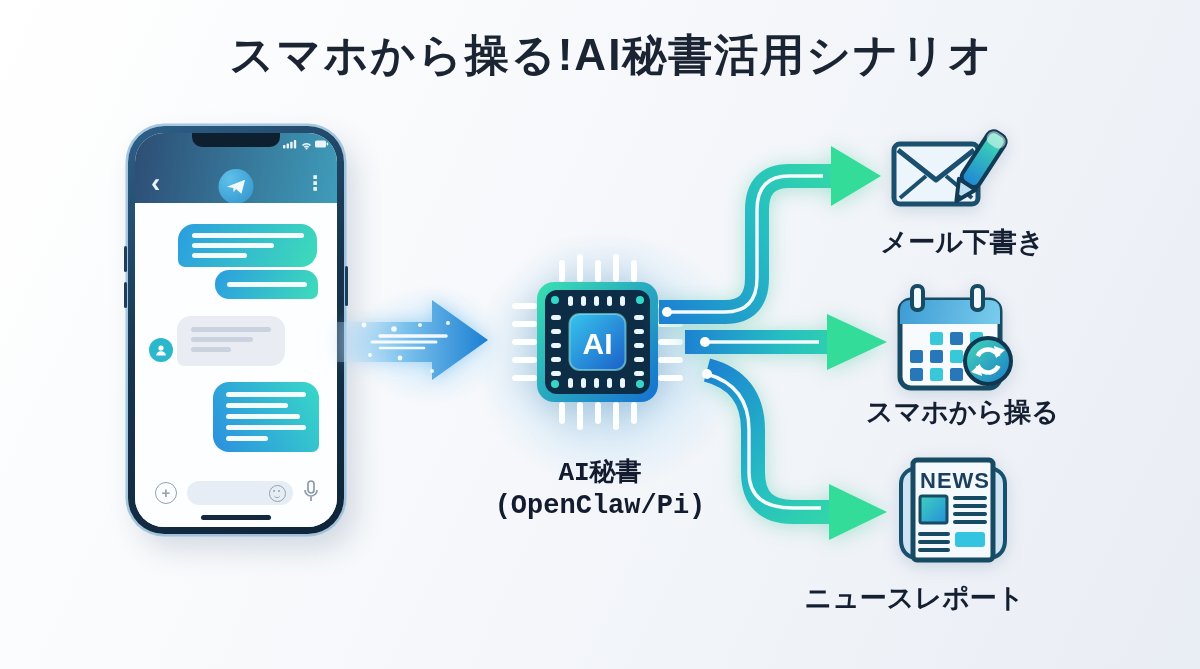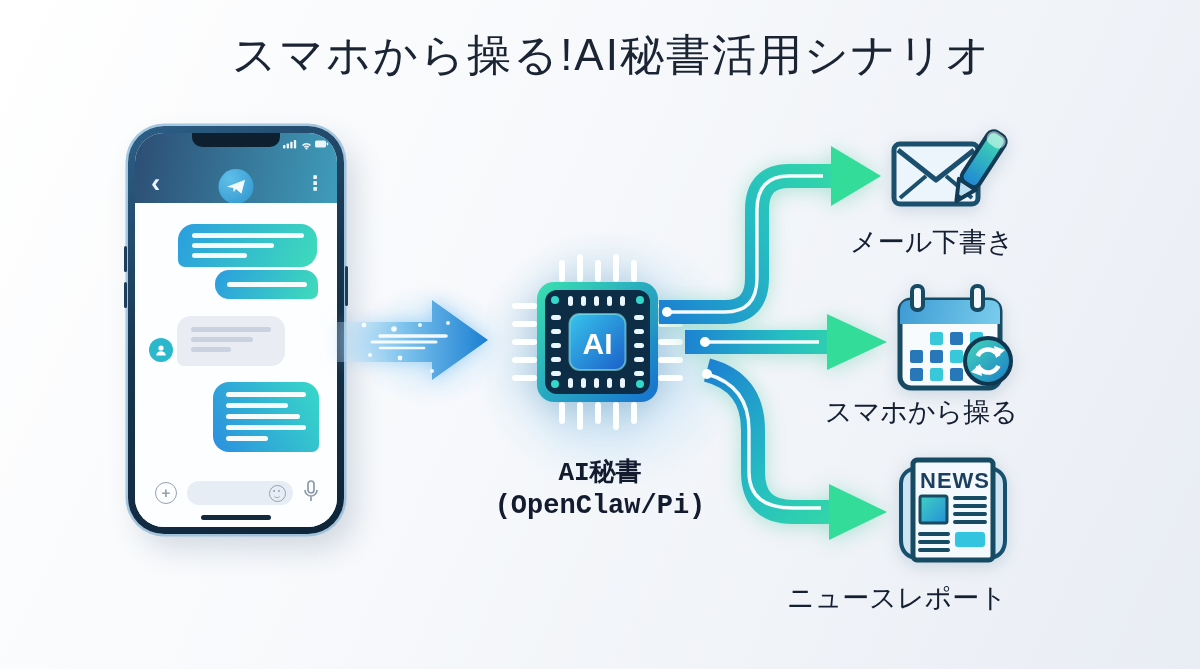--- a/index.html
+++ b/index.html
@@ -6,21 +6,21 @@
   body{font-family:"Liberation Sans","DejaVu Sans",sans-serif;}
   .stage{position:relative;width:1200px;height:669px;overflow:hidden;
     background:linear-gradient(115deg,#ffffff 0%,#f6f8fb 45%,#e9edf4 100%);}
   .glow{position:absolute;pointer-events:none;}
   .glow-chip{left:420px;top:180px;width:380px;height:360px;
     background:radial-gradient(closest-side,rgba(150,210,245,.55),rgba(150,210,245,0) 72%);}
   .glow-arrow{left:320px;top:260px;width:220px;height:170px;
     background:radial-gradient(closest-side,rgba(160,215,250,.5),rgba(160,215,250,0) 70%);}
 
   .title{position:absolute;left:0;right:0;top:26px;text-align:center;
-    font-size:44px;font-weight:400;letter-spacing:2px;color:var(--title,#1a2433);padding-left:24px;}
+    font-size:44px;font-weight:700;letter-spacing:2px;color:var(--title,#1a2433);padding-left:24px;}
 
   
   .phone{position:absolute;left:128px;top:126px;width:216px;height:408px;
     border-radius:36px;padding:7px;box-sizing:border-box;
     background:linear-gradient(150deg,#2d6089 0%,#17354f 45%,#0f2438 100%);
     box-shadow:0 0 0 2.5px rgba(150,190,220,.85),10px 14px 30px rgba(30,60,100,.18);}
   .side-btn{position:absolute;width:3px;background:#1d3d5c;border-radius:2px;}
   .screen{position:relative;width:100%;height:100%;border-radius:29px;background:#ffffff;overflow:hidden;}
   .notch{position:absolute;left:50%;top:0;transform:translateX(-50%);width:88px;height:14px;
     background:#0e1f30;border-radius:0 0 10px 10px;z-index:5;}
@@ -60,21 +60,21 @@
   .chip-label{position:absolute;left:470px;top:454px;width:260px;text-align:center;color:#131c2e;font-family:Liberation Mono, monospace;}
   .chip-label .l1{font-size:26px;font-weight:800;}
   .chip-label .l2{font-size:27px;font-weight:800;margin-top:2px;}
   .arrows-out{position:absolute;left:645px;top:120px;filter:drop-shadow(0 2px 10px rgba(70,200,160,.4));}
 
   
   .out-icon{position:absolute;filter:drop-shadow(0 4px 8px rgba(40,90,130,.18));}
   .oi-email{left:888px;top:128px;}
   .oi-cal{left:890px;top:280px;}
   .oi-news{left:893px;top:452px;}
-  .out-label{position:absolute;font-size:27px;font-weight:400;color:#141f31;}
+  .out-label{position:absolute;text-align:center;font-size:27px;font-weight:700;color:#141f31;}
   .ol-0{left:850px;top:224px;width:225px;}
   .ol-1{left:825px;top:394px;width:275px;}
   .ol-2{left:787px;top:580px;width:255px;}
 </style>
 </head>
 <body>
 
 <div class="stage">
 
   <div class="glow glow-chip"></div>

